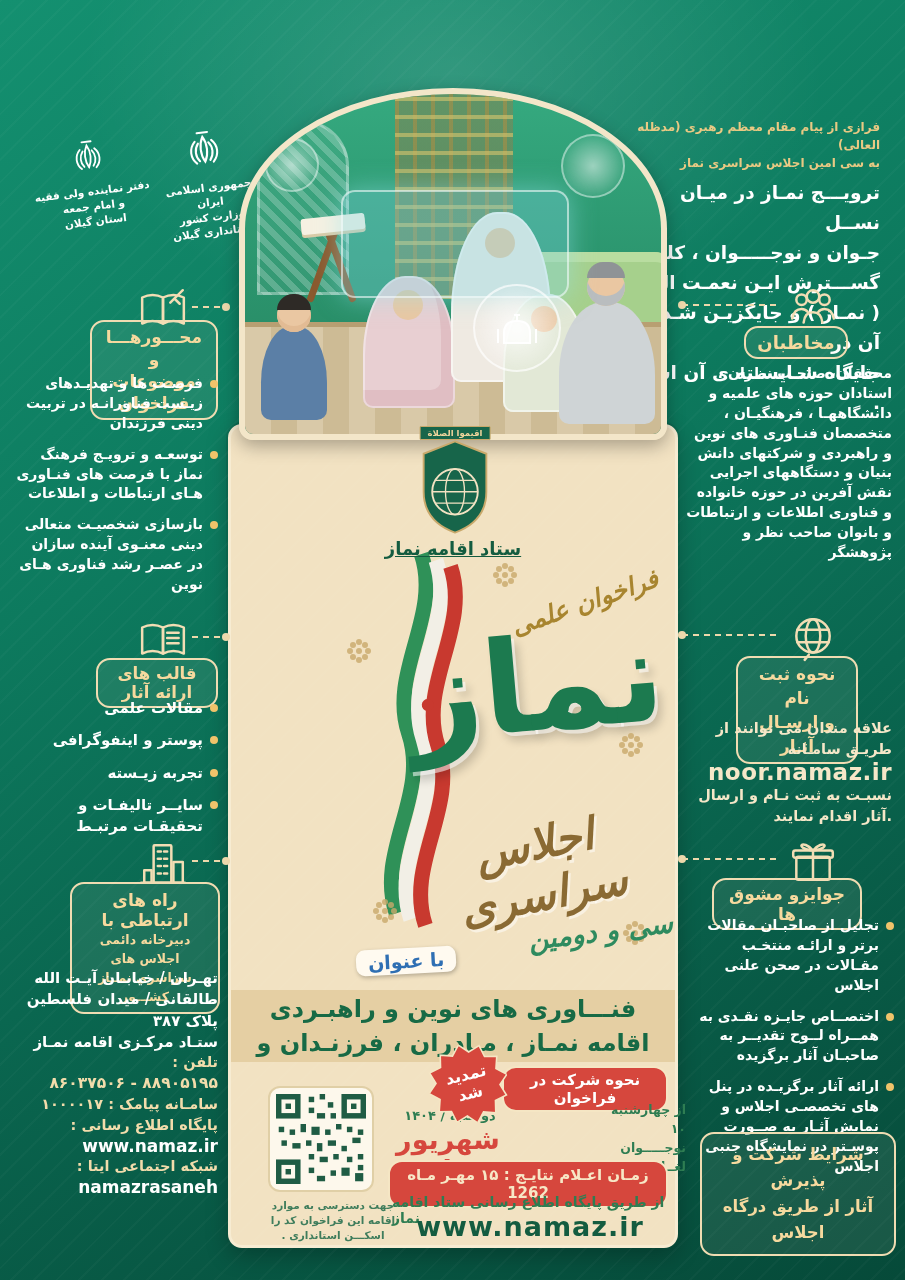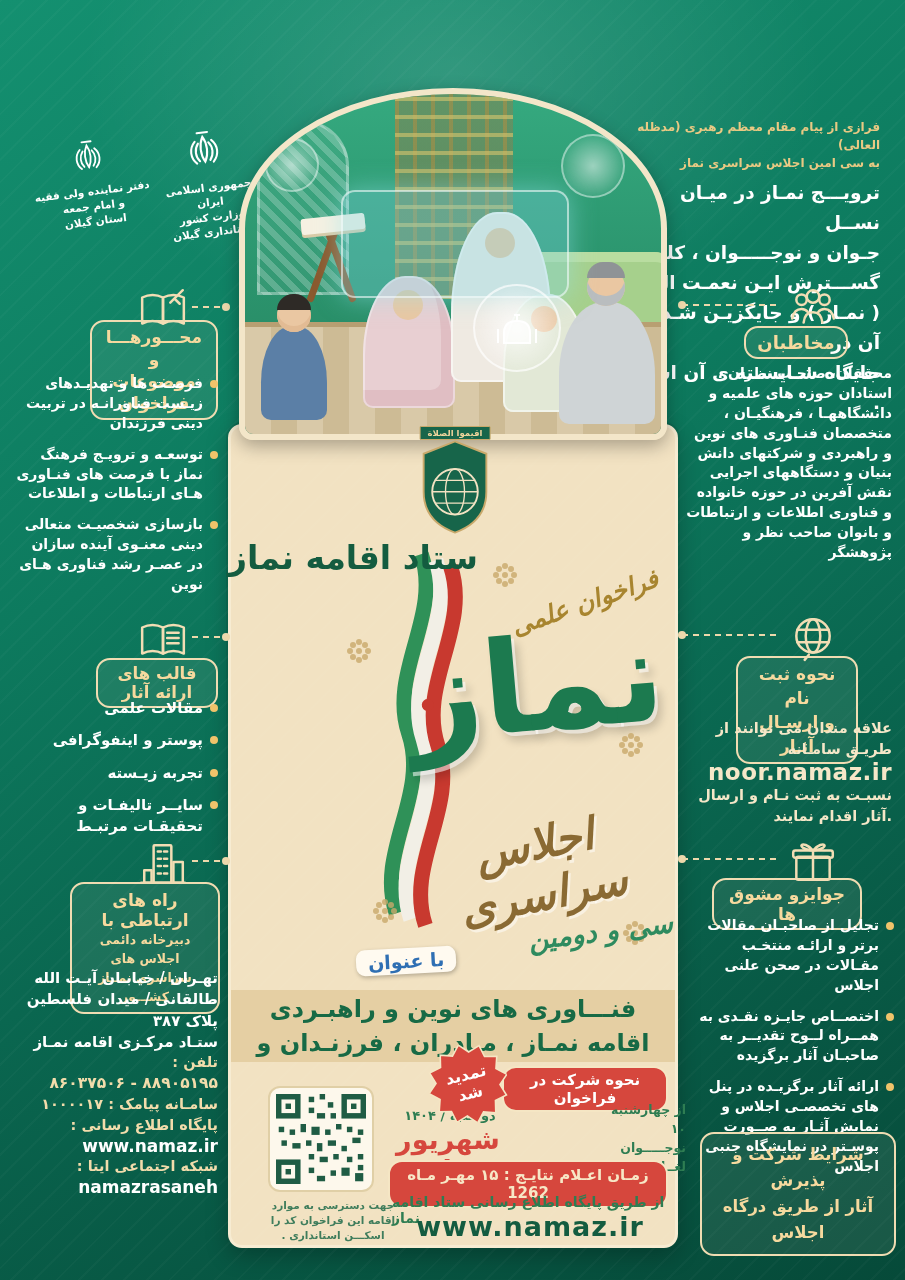--- a/index.html
+++ b/index.html
@@ -54,21 +54,21 @@
   .stand-book{width:64px;height:16px;background:#f6f1e2;border-radius:3px;transform:rotate(-6deg);
     box-shadow:0 3px 0 #d9cba8;}
   .figure{border-radius:46% 46% 10px 10px / 60% 60% 10px 10px;}
   .head{position:absolute;border-radius:50%;background:#eac7a2;}
   .holo{left:96px;top:96px;width:228px;height:108px;border-radius:14px;
     background:rgba(125,215,230,.34);border:2px solid rgba(255,255,255,.55);
     box-shadow:0 0 26px rgba(150,230,240,.5);}
   .glow-circle{border-radius:50%;background:radial-gradient(circle,rgba(255,255,255,.75),rgba(255,255,255,.12) 70%);
     border:2px solid rgba(255,255,255,.65);display:flex;align-items:center;justify-content:center;}
   
-  .org-name{color:#145c40;font-size:33px;font-weight:bold;text-align:left;direction:rtl;letter-spacing:1px;}
+  .org-name{color:#145c40;font-size:18px;font-weight:bold;text-align:center;direction:rtl;letter-spacing:1px;text-decoration:underline;}
   .call-script{color:#a8852f;font-size:25px;font-weight:bold;font-style:italic;direction:rtl;}
   .big-word{color:#1c7a4f;font-size:128px;font-weight:bold;line-height:1;direction:rtl;
     text-shadow:3px 4px 0 rgba(255,255,255,.55),6px 9px 10px rgba(0,0,0,.18);}
   .congress{color:#8a6a33;font-size:44px;font-weight:bold;font-style:italic;direction:rtl;
     text-shadow:2px 3px 0 rgba(255,255,255,.5);}
   .edition{color:#2e8b5f;font-size:27px;font-weight:bold;font-style:italic;direction:rtl;}
   .with-badge{background:#fffaf0;color:#2f6fb3;font-weight:bold;font-size:19px;border-radius:9px;
     padding:2px 12px;box-shadow:1px 2px 4px rgba(0,0,0,.25);direction:rtl;}
   .title-band{left:231px;top:990px;width:444px;height:72px;background:#e5cfa3;z-index:5;
     display:flex;flex-direction:column;justify-content:center;}

